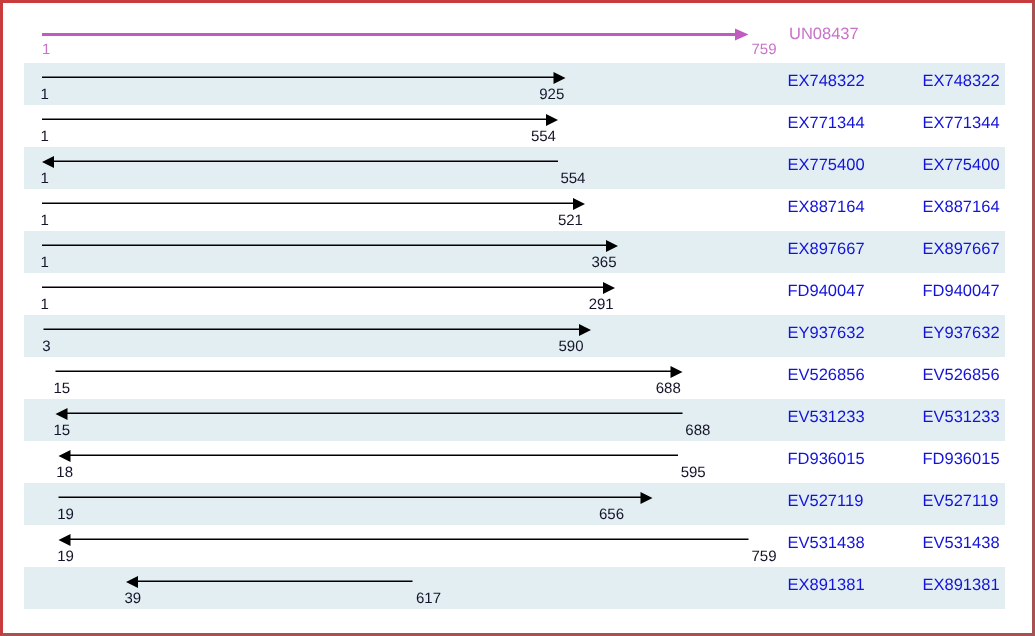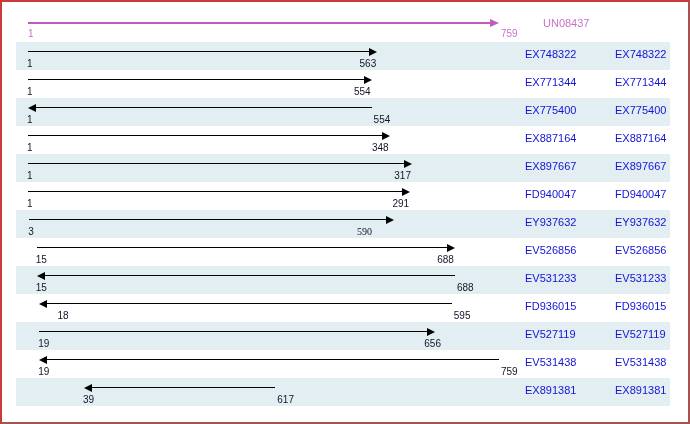--- a/index.html
+++ b/index.html
@@ -28,21 +28,21 @@
     color:var(--coord,#14142a);white-space:nowrap;}
   .acc{position:absolute;top:5px;font-size:11px;line-height:14px;
     color:var(--link,#1313d8);white-space:nowrap;cursor:pointer;}
   .acc1{left:523px;}
   .acc2{left:613px;}
   
   #ref-line{position:absolute;top:20px;height:2px;background:var(--magenta,#c05cc0);}
   #ref-head{position:absolute;top:17px;width:0;height:0;
     border-top:4px solid transparent;border-bottom:4px solid transparent;
     border-left:9px solid var(--magenta,#c05cc0);}
-  #ref-name{position:absolute;left:541px;top:14px;font-size:11px;line-height:14px;
+  #ref-name{position:absolute;left:524px;top:14px;font-size:11px;line-height:14px;
     color:var(--magenta-label,#c873c8);cursor:pointer;white-space:nowrap;}
   .ref-coord{position:absolute;top:26px;font-size:10px;line-height:12px;
     color:var(--magenta-label,#c873c8);white-space:nowrap;}
 </style>
 </head>
 <body>
 
 <div id="viewer" style="--band: #e2eef2; --link: #1313d8; --coord: #14142a; --magenta: #c05cc0; --magenta-label: #c873c8;">
 
   <div>
@@ -52,21 +52,21 @@
     <span id="ref-start" class="ref-coord" style="left: 26px;">1</span>
     <span id="ref-end" class="ref-coord" style="left: 499px;">759</span>
   </div>
 
   <div id="rows">
       <div class="row band-blue" style="top: 40px;">
       <div class="band"></div>
       <div class="aline" style="left: 26px; width: 343.211px;"></div>
       <div class="hd head-r" style="left: 367.211px;"></div>
       <span class="coord c-start" style="left: 25px;">1</span>
-      <span class="coord c-end" style="left: 374.211px; transform: translateX(-100%);">563</span>
+      <span class="coord c-end" style="left: 374.211px; transform: translateX(-100%);">925</span>
       <span class="acc acc1">EX748322</span>
       <span class="acc acc2">EX748322</span>
     </div>
       <div class="row band-white" style="top: 68px;">
       <div class="band"></div>
       <div class="aline" style="left: 26px; width: 337.619px;"></div>
       <div class="hd head-r" style="left: 361.619px;"></div>
       <span class="coord c-start" style="left: 25px;">1</span>
       <span class="coord c-end" style="left: 368.619px; transform: translateX(-100%);">554</span>
       <span class="acc acc1">EX771344</span>
@@ -79,48 +79,48 @@
       <span class="coord c-start" style="left: 25px;">1</span>
       <span class="coord c-end" style="left: 371.619px;">554</span>
       <span class="acc acc1">EX775400</span>
       <span class="acc acc2">EX775400</span>
     </div>
       <div class="row band-white" style="top: 124px;">
       <div class="band"></div>
       <div class="aline" style="left: 26px; width: 355.639px;"></div>
       <div class="hd head-r" style="left: 379.639px;"></div>
       <span class="coord c-start" style="left: 25px;">1</span>
-      <span class="coord c-end" style="left: 386.639px; transform: translateX(-100%);">348</span>
+      <span class="coord c-end" style="left: 386.639px; transform: translateX(-100%);">521</span>
       <span class="acc acc1">EX887164</span>
       <span class="acc acc2">EX887164</span>
     </div>
       <div class="row band-blue" style="top: 152px;">
       <div class="band"></div>
       <div class="aline" style="left: 26px; width: 378.008px;"></div>
       <div class="hd head-r" style="left: 402.008px;"></div>
       <span class="coord c-start" style="left: 25px;">1</span>
-      <span class="coord c-end" style="left: 409.008px; transform: translateX(-100%);">317</span>
+      <span class="coord c-end" style="left: 409.008px; transform: translateX(-100%);">365</span>
       <span class="acc acc1">EX897667</span>
       <span class="acc acc2">EX897667</span>
     </div>
       <div class="row band-white" style="top: 180px;">
       <div class="band"></div>
       <div class="aline" style="left: 26px; width: 376.144px;"></div>
       <div class="hd head-r" style="left: 400.144px;"></div>
       <span class="coord c-start" style="left: 25px;">1</span>
       <span class="coord c-end" style="left: 407.144px; transform: translateX(-100%);">291</span>
       <span class="acc acc1">FD940047</span>
       <span class="acc acc2">FD940047</span>
     </div>
       <div class="row band-blue" style="top: 208px;">
       <div class="band"></div>
       <div class="aline" style="left: 27.2427px; width: 358.745px;"></div>
       <div class="hd head-r" style="left: 383.988px;"></div>
       <span class="coord c-start" style="left: 26.2427px;">3</span>
-      <span class="coord c-end" style="left: 370px; transform: translateX(-100%); font-family: Liberation Serif, serif;">590</span>
+      <span class="coord c-end" style="left: 387px; transform: translateX(-100%);">590</span>
       <span class="acc acc1">EY937632</span>
       <span class="acc acc2">EY937632</span>
     </div>
       <div class="row band-white" style="top: 236px;">
       <div class="band"></div>
       <div class="aline" style="left: 34.6992px; width: 412.183px;"></div>
       <div class="hd head-r" style="left: 444.883px;"></div>
       <span class="coord c-start" style="left: 33.6992px;">15</span>
       <span class="coord c-end" style="left: 451.883px; transform: translateX(-100%);">688</span>
       <span class="acc acc1">EV526856</span>
@@ -132,31 +132,31 @@
       <div class="hd head-l" style="left: 34.6992px;"></div>
       <span class="coord c-start" style="left: 33.6992px;">15</span>
       <span class="coord c-end" style="left: 454.883px;">688</span>
       <span class="acc acc1">EV531233</span>
       <span class="acc acc2">EV531233</span>
     </div>
       <div class="row band-white" style="top: 292px;">
       <div class="band"></div>
       <div class="aline" style="left: 42.5633px; width: 407.212px;"></div>
       <div class="hd head-l" style="left: 36.5633px;"></div>
-      <span class="coord c-start" style="left: 35.5633px; margin-left: 20px;">18</span>
+      <span class="coord c-start" style="left: 35.5633px;">18</span>
       <span class="coord c-end" style="left: 451.776px;">595</span>
       <span class="acc acc1">FD936015</span>
       <span class="acc acc2">FD936015</span>
     </div>
       <div class="row band-blue" style="top: 320px;">
       <div class="band"></div>
       <div class="aline" style="left: 37.1847px; width: 389.814px;"></div>
       <div class="hd head-r" style="left: 424.999px;"></div>
       <span class="coord c-start" style="left: 36.1847px;">19</span>
-      <span class="coord c-end" style="left: 439px; transform: translateX(-100%);">656</span>
+      <span class="coord c-end" style="left: 414px; transform: translateX(-100%);">656</span>
       <span class="acc acc1">EV527119</span>
       <span class="acc acc2">EV527119</span>
     </div>
       <div class="row band-white" style="top: 348px;">
       <div class="band"></div>
       <div class="aline" style="left: 43.1847px; width: 453.815px;"></div>
       <div class="hd head-l" style="left: 37.1847px;"></div>
       <span class="coord c-start" style="left: 36.1847px;">19</span>
       <span class="coord c-end" style="left: 499px;">759</span>
       <span class="acc acc1">EV531438</span>

